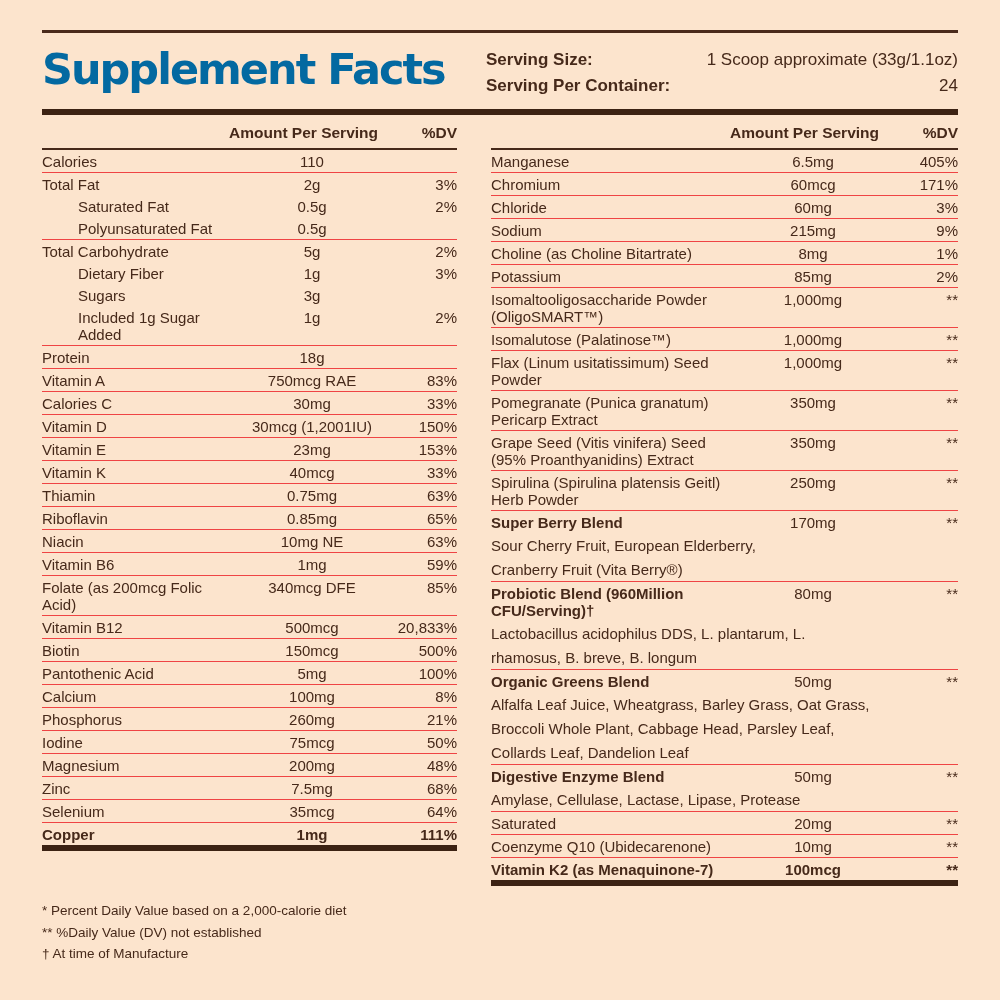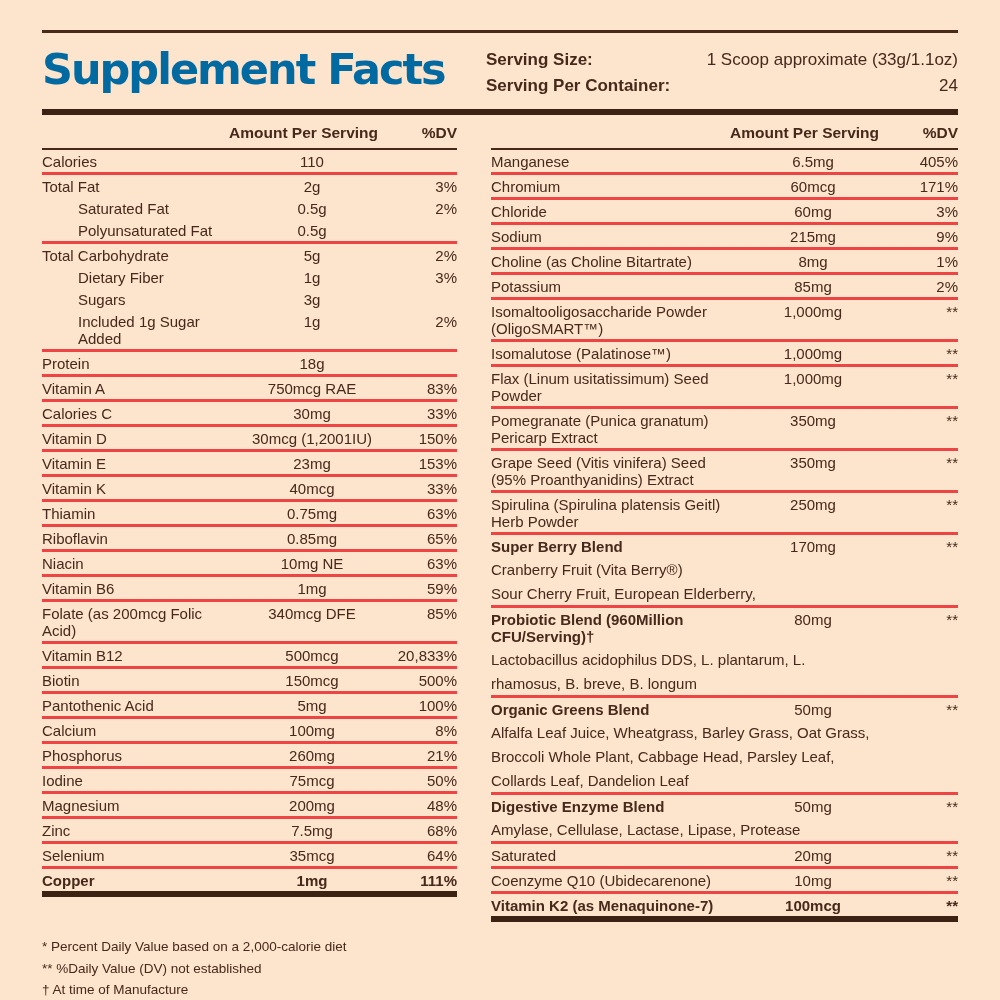--- a/index.html
+++ b/index.html
@@ -68,21 +68,21 @@
     grid-template-columns: 1fr 175px 66px;
     font-weight: bold;
     font-size: 15.5px;
     padding: 7px 0 6px 0;
   }
   .col-header .hdr-amount { text-align: center; }
   .col-header .hdr-dv { text-align: right; }
   .rows {
     border-top: 2px solid #46291a;
   }
-  .group { border-bottom: 3px solid #ef4444; }
+  .group { border-bottom: 1px solid #ef4444; }
   .group:last-child { border-bottom: none; font-weight: bold; }
   .line {
     display: grid;
     grid-template-columns: 1fr 150px 70px;
     font-size: 15px;
     line-height: 17px;
     padding: 3px 0 2px 0;
   }
   .line .name { white-space: pre-line; }
   .line .amount { text-align: center; }
@@ -418,22 +418,22 @@
               <span class="amount">250mg</span>
               <span class="dv">**</span>
             </div>
           </div>
           <div class="group">
             <div class="line bold">
               <span class="name">Super Berry Blend</span>
               <span class="amount">170mg</span>
               <span class="dv">**</span>
             </div>
+            <div class="subline">Sour Cherry Fruit, European Elderberry,</div>
             <div class="subline">Cranberry Fruit  (Vita Berry®)</div>
-            <div class="subline">Sour Cherry Fruit, European Elderberry,</div>
           </div>
           <div class="group">
             <div class="line bold">
               <span class="name">Probiotic Blend (960Million CFU/Serving)†</span>
               <span class="amount">80mg</span>
               <span class="dv">**</span>
             </div>
             <div class="subline">Lactobacillus acidophilus DDS, L. plantarum, L.</div>
             <div class="subline">rhamosus, B. breve, B. longum</div>
           </div>

